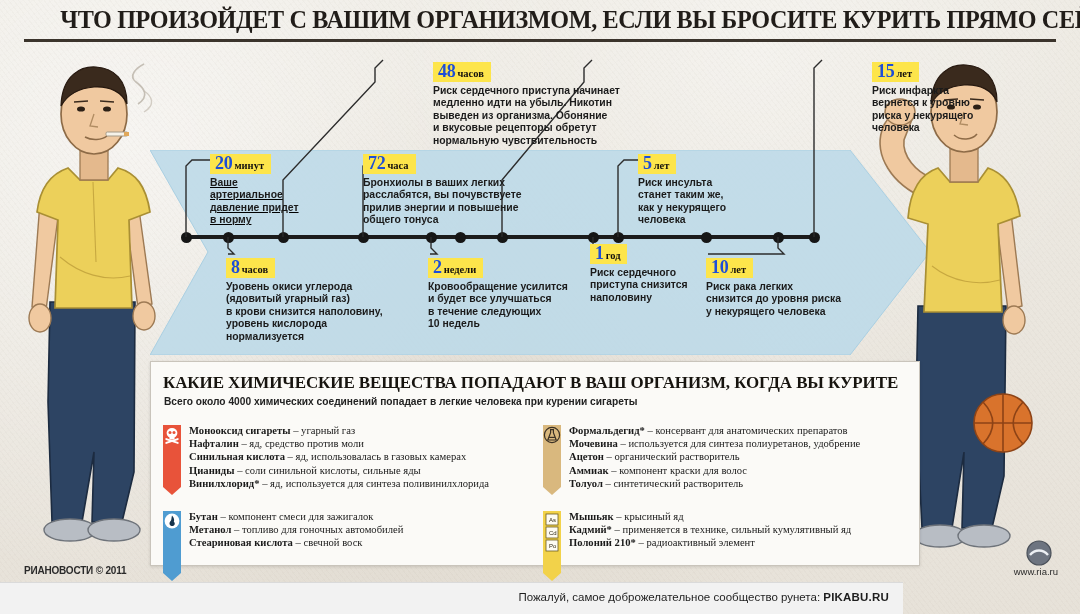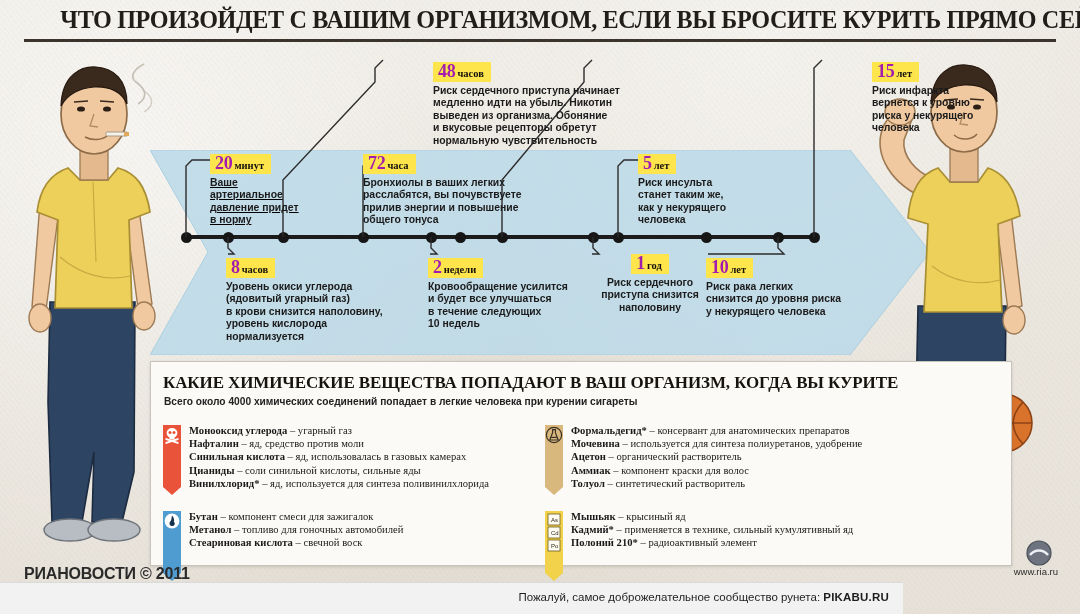--- a/index.html
+++ b/index.html
@@ -66,37 +66,37 @@
   .cal-head {
     display: inline-block;
     background: #fde54b;
     padding: 0 7px 1px 5px;
     white-space: nowrap;
     line-height: 1.05;
     margin-bottom: 3px;
   }
   .cal-num {
     font-family: "Liberation Serif", serif;
-    font-weight: bold; font-size: 18px; color: #a21caf;
+    font-weight: bold; font-size: 18px; color: #1d4ed8;
     letter-spacing: -.3px;
   }
   .cal-unit {
     font-family: "Liberation Serif", serif;
     font-weight: bold; font-size: 10.5px; color: #14110e;
     margin-left: 2px;
   }
   .cal-body {
     font-family: "Liberation Sans", sans-serif;
     font-size: 10.4px; line-height: 12.4px; color: #1b1b1b;
     font-weight: 600;
   }
 
   
   #chem {
-    position: absolute; left: 150px; top: 361px; width: 862px; height: 205px;
+    position: absolute; left: 150px; top: 361px; width: 770px; height: 205px;
     background: #fbfaf7;
     border: 1px solid #c9c4bb;
     box-shadow: 0 1px 3px rgba(0,0,0,.12);
   }
   .chem-title {
     font-family: "Liberation Serif", serif;
     font-weight: bold; font-size: 17.5px; color: #17140f;
     letter-spacing: -.1px;
     margin: 10px 0 0 12px;
     transform: scaleX(.97); transform-origin: left;
@@ -125,21 +125,21 @@
   .tag {
     position: relative; width: 18px; flex: 0 0 18px;
     display: flex; align-items: flex-start; justify-content: center;
     padding-top: 2px;
   }
 
   
   .ria-logo {
     position: absolute; left: 24px; top: 565px;
     font-family: "Liberation Sans", sans-serif;
-    font-weight: bold; font-size: 16px; color: #2a2a2a;
+    font-weight: bold; font-size: 10px; color: #2a2a2a;
     letter-spacing: -.2px;
   }
   .ria-url {
     position: absolute; right: 22px; top: 566px;
     font-family: "Liberation Sans", sans-serif;
     font-weight: normal; font-size: 9.5px; color: #2b2b2b;
   }
   .pikabu-bar {
     position: absolute; left: 0; bottom: 0; width: 903px; height: 32px;
     background: #f2f2f2; border-top: 1px solid #dadada;
@@ -280,21 +280,21 @@
         <polyline points="664,97 664,40 664,-58 664,-72 672,-80" fill="none" stroke="#2c2c2c" stroke-width="1.4"></polyline>
       </svg>
     <div id="callouts-above">
         <div class="callout" style="left: 60px; top: 14px; width: 118px; text-decoration: underline;"><div class="cal-head"><span class="cal-num">20</span><span class="cal-unit">минут</span></div><div class="cal-body">Ваше<br>артериальное<br>давление придет<br>в норму</div></div>
         <div class="callout" style="left: 213px; top: 14px; width: 196px;"><div class="cal-head"><span class="cal-num">72</span><span class="cal-unit">часа</span></div><div class="cal-body">Бронхиолы в ваших легких<br>расслабятся, вы почувствуете<br>прилив энергии и повышение<br>общего тонуса</div></div>
         <div class="callout" style="left: 488px; top: 14px; width: 120px;"><div class="cal-head"><span class="cal-num">5</span><span class="cal-unit">лет</span></div><div class="cal-body">Риск инсульта<br>станет таким же,<br>как у некурящего<br>человека</div></div>
       </div>
     <div id="callouts-below">
         <div class="callout" style="left: 76px; top: 118px; width: 190px;"><div class="cal-head"><span class="cal-num">8</span><span class="cal-unit">часов</span></div><div class="cal-body">Уровень окиси углерода<br>(ядовитый угарный газ)<br>в крови снизится наполовину,<br>уровень кислорода<br>нормализуется</div></div>
         <div class="callout" style="left: 278px; top: 118px; width: 170px;"><div class="cal-head"><span class="cal-num">2</span><span class="cal-unit">недели</span></div><div class="cal-body">Кровообращение усилится<br>и будет все улучшаться<br>в течение следующих<br>10 недель</div></div>
-        <div class="callout" style="left: 440px; top: 114px; width: 120px; text-align: center;"><div class="cal-head"><span class="cal-num">1</span><span class="cal-unit">год</span></div><div class="cal-body">Риск сердечного<br>приступа снизится<br>наполовину</div></div>
+        <div class="callout" style="left: 440px; top: 104px; width: 120px;"><div class="cal-head"><span class="cal-num">1</span><span class="cal-unit">год</span></div><div class="cal-body">Риск сердечного<br>приступа снизится<br>наполовину</div></div>
         <div class="callout" style="left: 556px; top: 118px; width: 176px;"><div class="cal-head"><span class="cal-num">10</span><span class="cal-unit">лет</span></div><div class="cal-body">Риск рака легких<br>снизится до уровня риска<br>у некурящего человека</div></div>
       </div>
   </div>
 
   <div id="callouts-far" style="position:absolute;left:150px;top:58px;width:790px;height:92px">
       <div class="callout" style="left: 283px; top: 4px; width: 200px;"><div class="cal-head"><span class="cal-num">48</span><span class="cal-unit">часов</span></div><div class="cal-body">Риск сердечного приступа начинает<br>медленно идти на убыль. Никотин<br>выведен из организма. Обоняние<br>и вкусовые рецепторы обретут<br>нормальную чувствительность</div></div>
       <div class="callout" style="left: 722px; top: 4px; width: 130px;"><div class="cal-head"><span class="cal-num">15</span><span class="cal-unit">лет</span></div><div class="cal-body">Риск инфаркта<br>вернется к уровню<br>риска у некурящего<br>человека</div></div>
     </div>
 
   <div id="chem">
@@ -312,21 +312,21 @@
                   <rect x="2" y="15" width="14" height="2" rx="1" transform="rotate(18 9 16)"></rect>
                   <rect x="2" y="15" width="14" height="2" rx="1" transform="rotate(-18 9 16)"></rect>
                 </g>
                 <g fill="#e8533a">
                   <circle cx="7" cy="7.6" r="1.5"></circle>
                   <circle cx="11" cy="7.6" r="1.5"></circle>
                 </g>
               </svg>
             </div>
             <div class="chem-lines">
-              <div class="chem-line"><b>Монооксид углерода</b><span> – угарный газ</span></div>
+              <div class="chem-line"><b>Монооксид сигареты</b><span> – угарный газ</span></div>
               <div class="chem-line"><b>Нафталин</b><span> – яд, средство против моли</span></div>
               <div class="chem-line"><b>Синильная кислота</b><span> – яд, использовалась в газовых камерах</span></div>
               <div class="chem-line"><b>Цианиды</b><span> – соли синильной кислоты, сильные яды</span></div>
               <div class="chem-line"><b>Винилхлорид*</b><span> – яд, используется для синтеза поливинилхлорида</span></div>
             </div>
           </div>
           <div class="chem-group">
             <div class="tag">
               <svg width="18" height="74" viewBox="0 0 18 74">
                 <path d="M0,0 H18 V62 L9,70 L0,62 Z" fill="#4f9cd1"></path>

